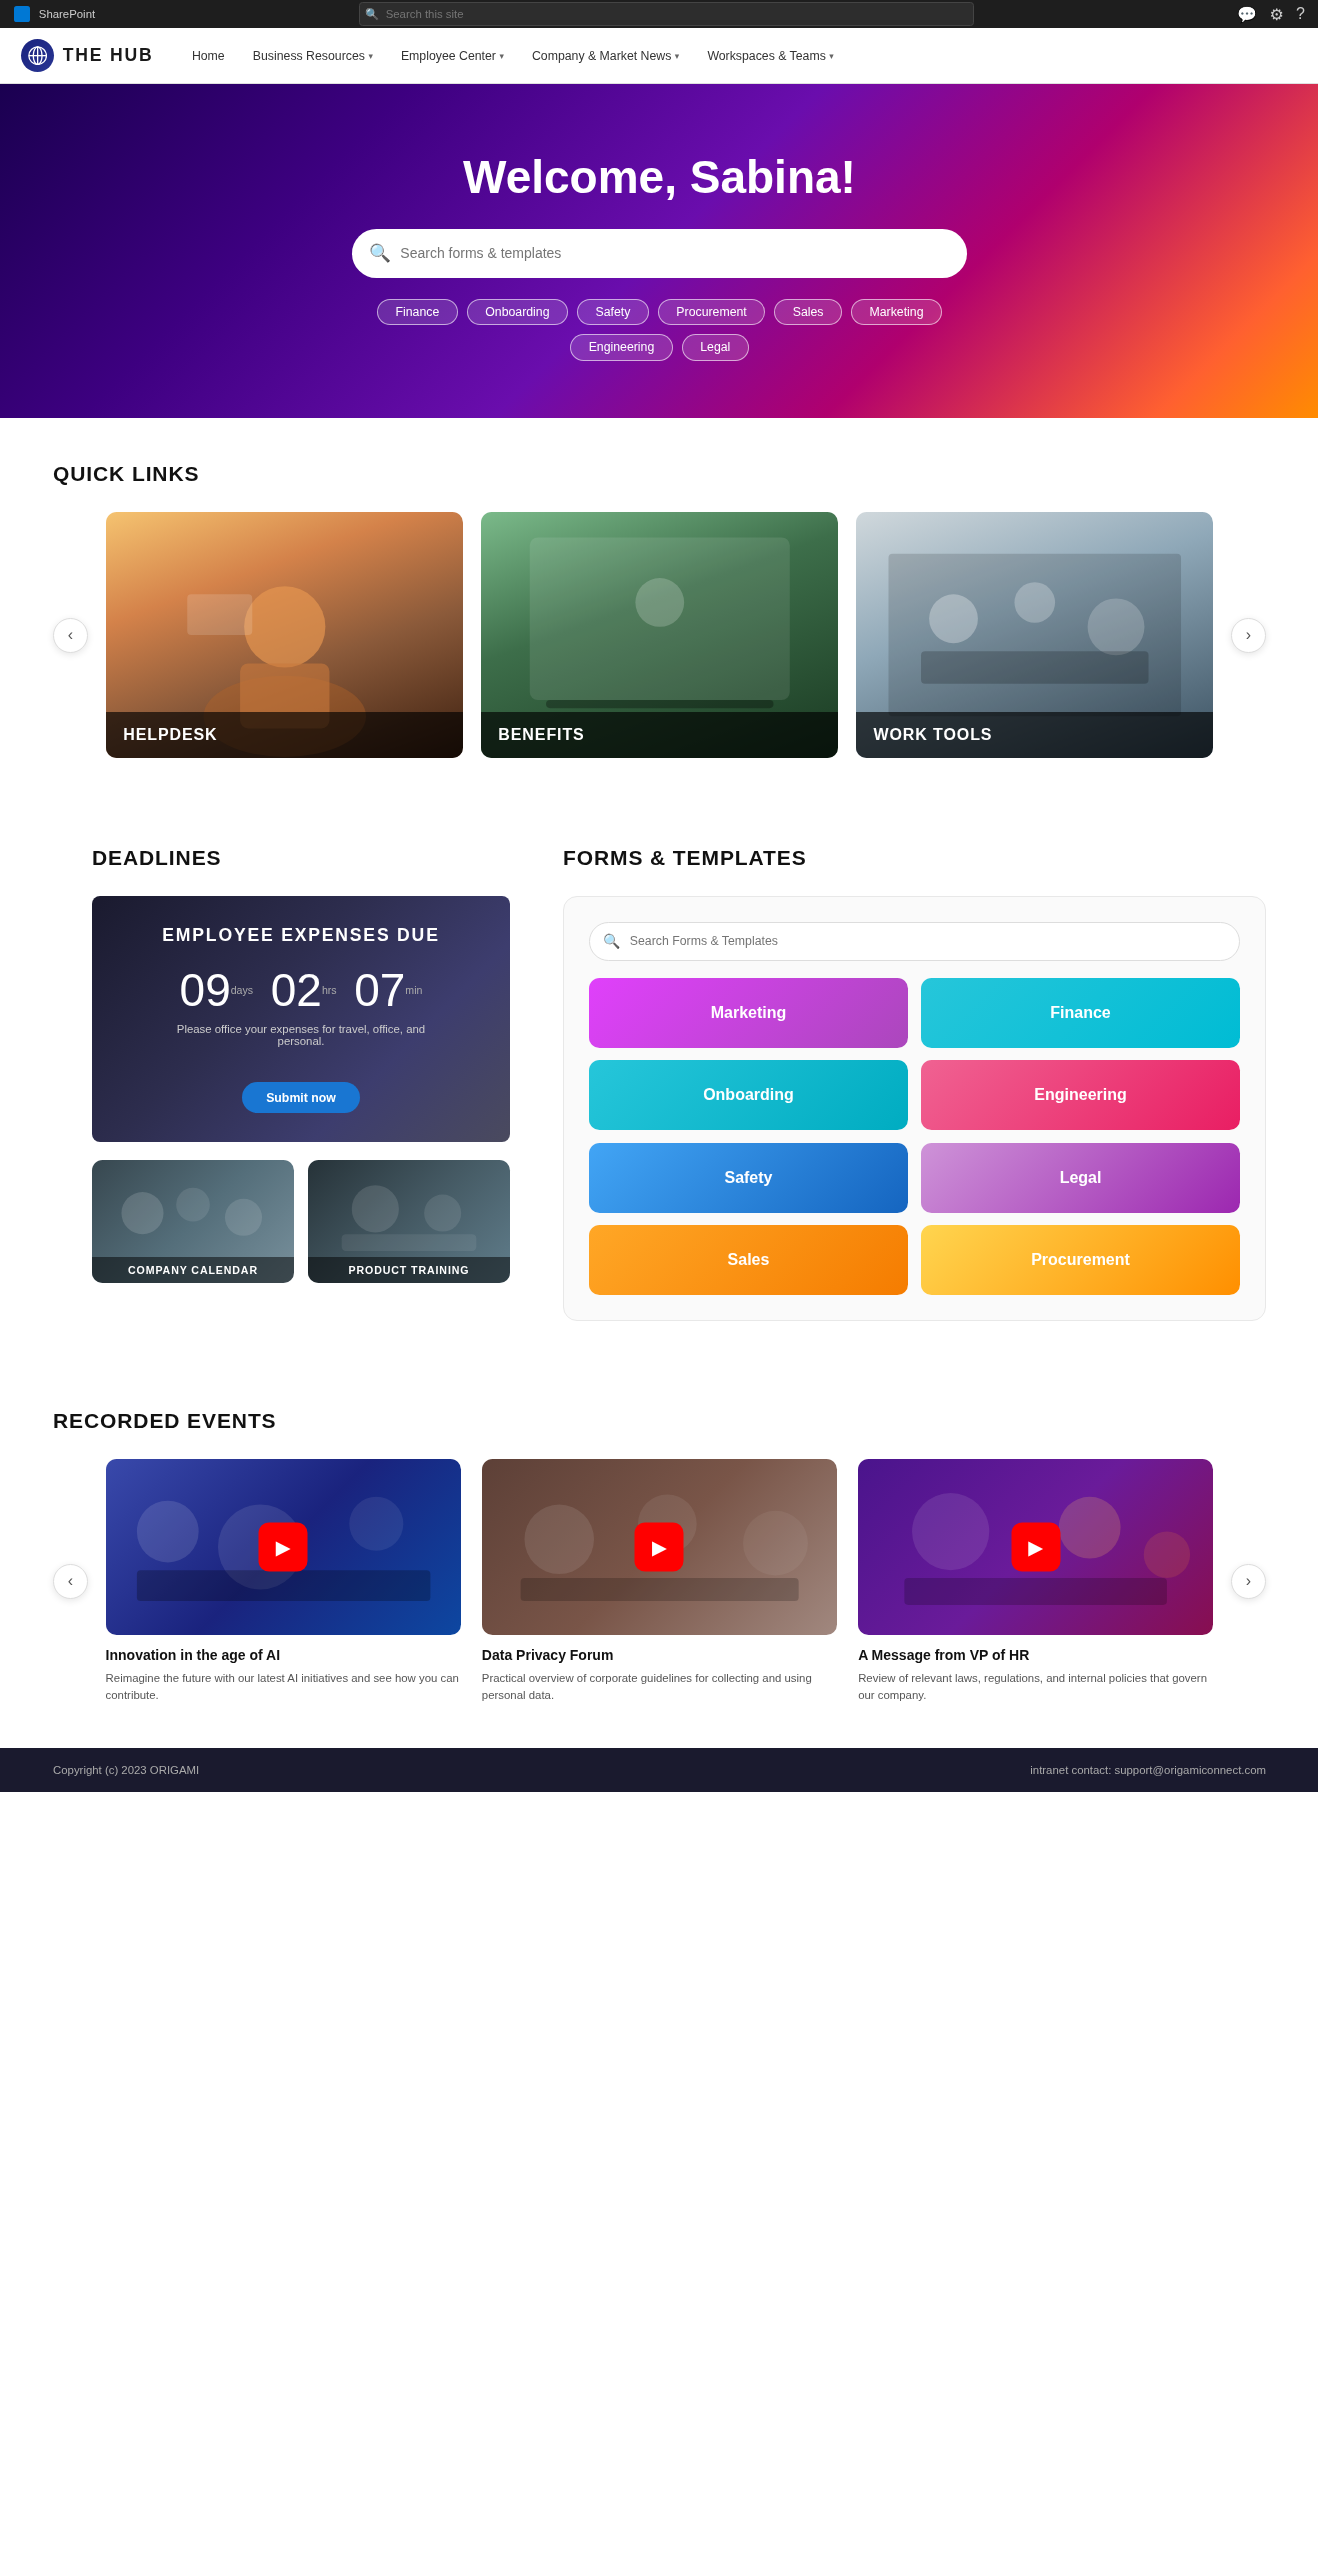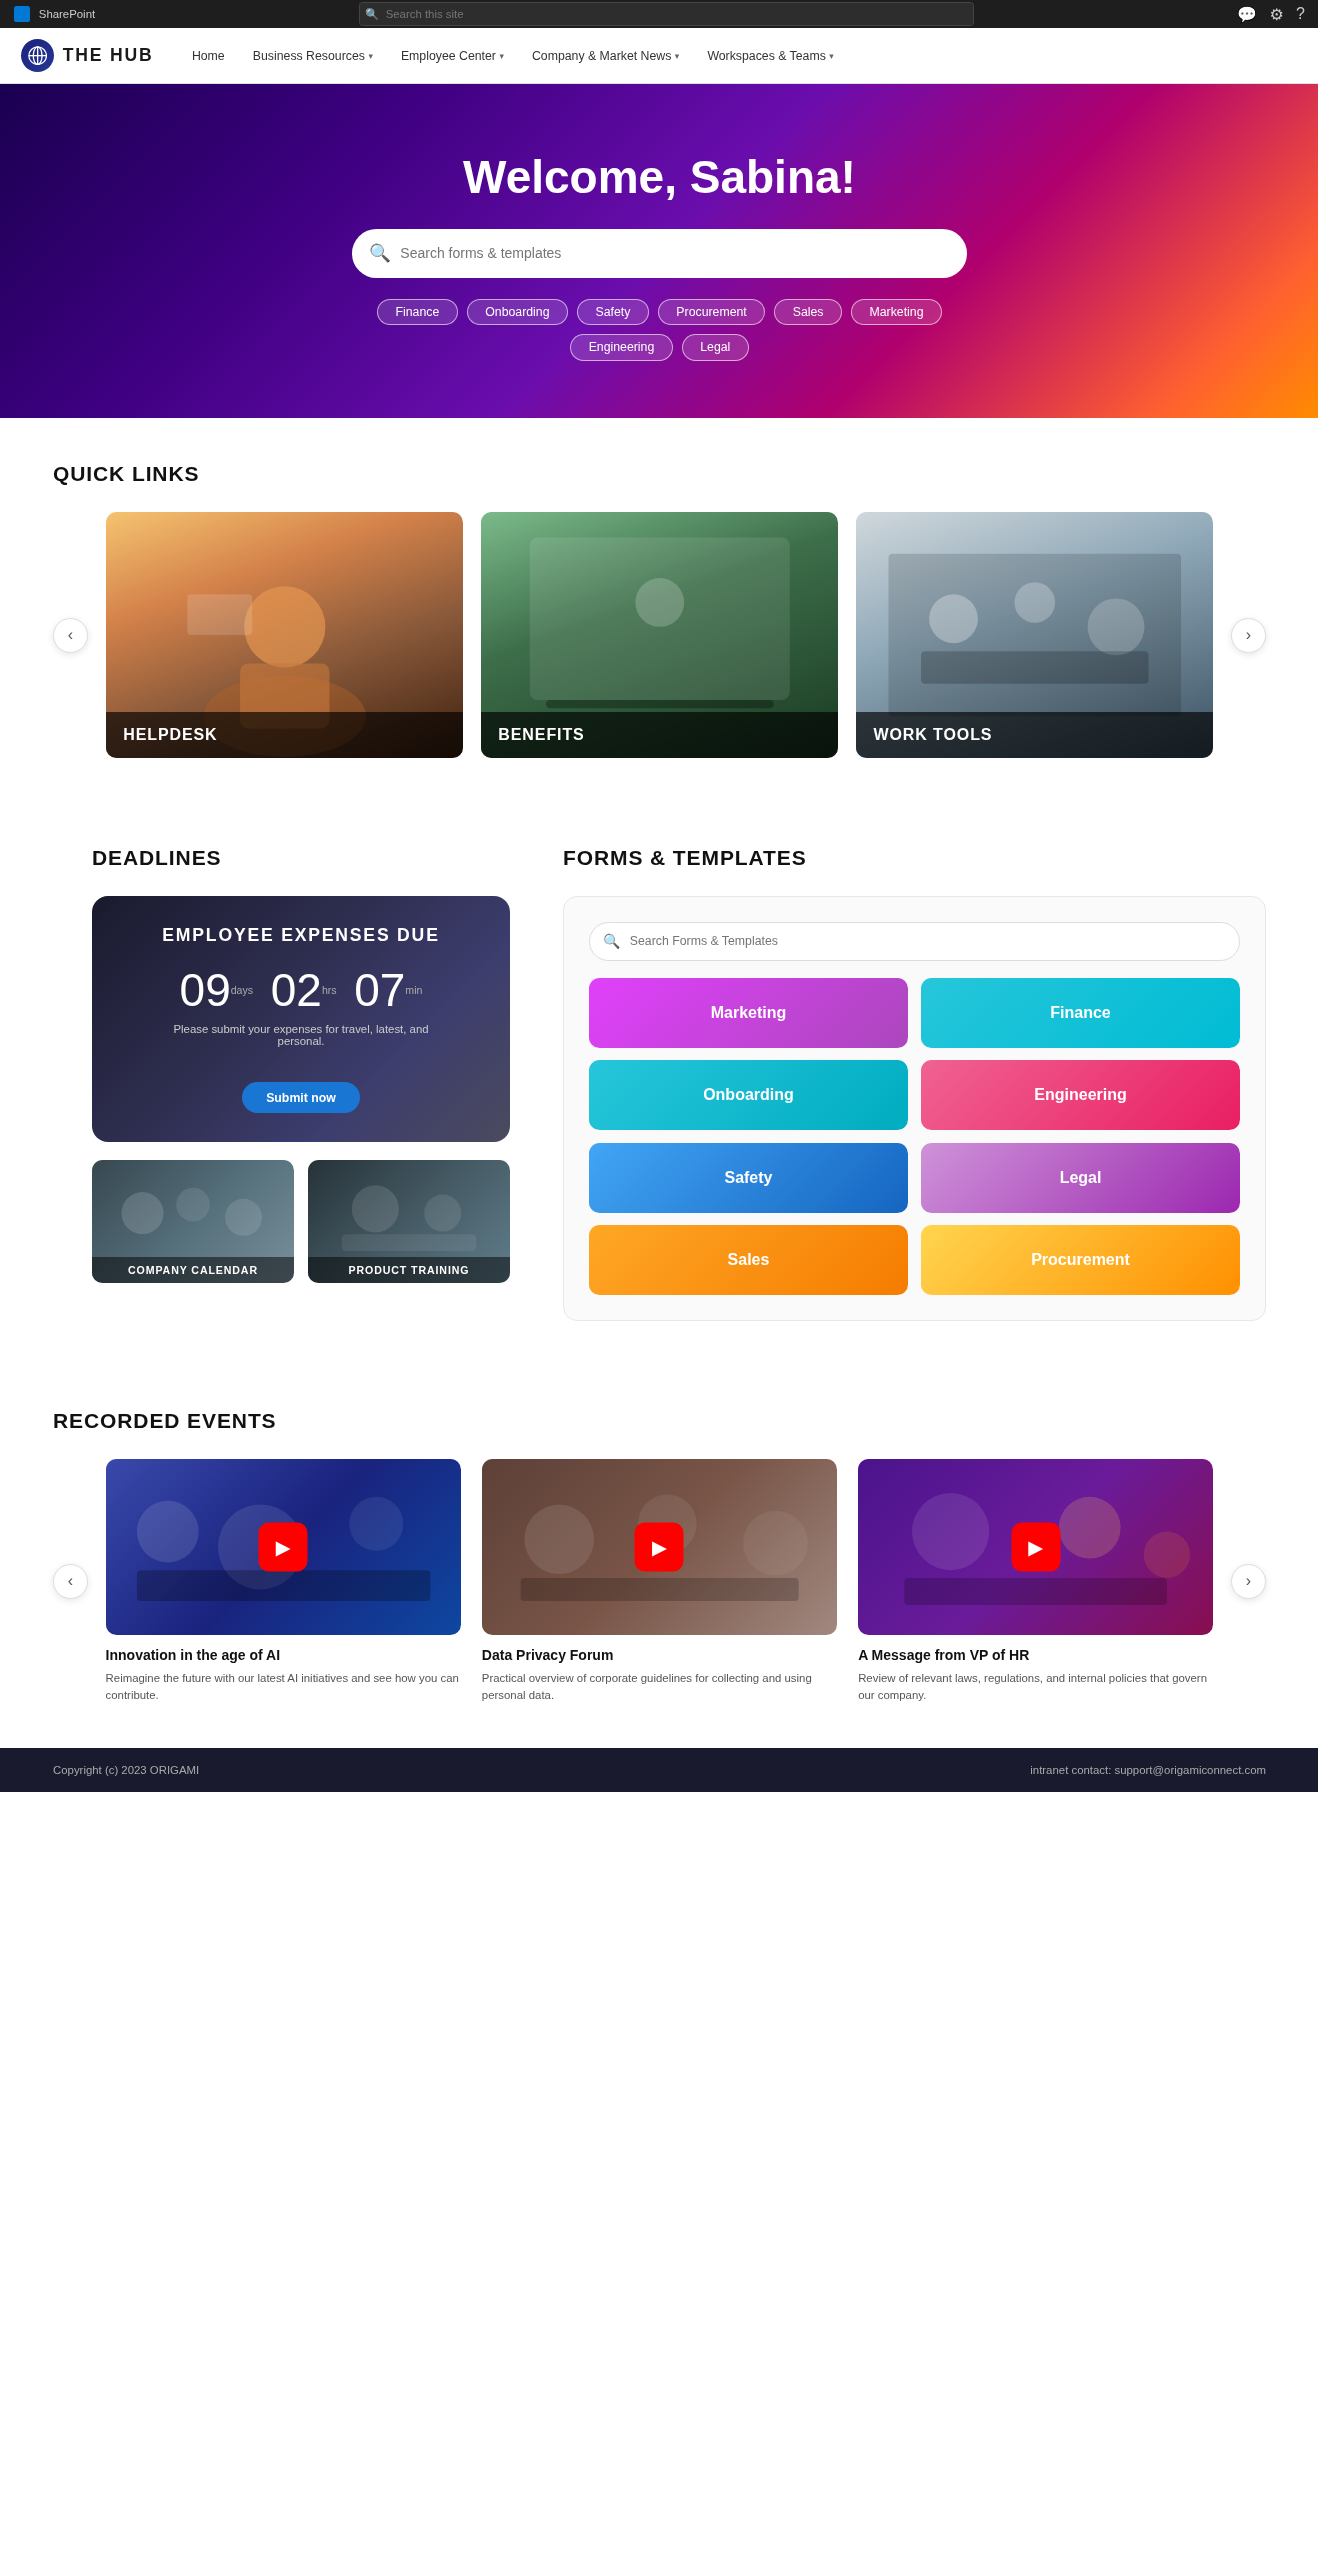--- a/index.html
+++ b/index.html
@@ -221,21 +221,21 @@
     .two-col-section {
       display: flex;
       gap: 53px;
       padding: 44px 53px;
     }
     .col-left { flex: 0 0 457px; padding-left: 39px; }
     .col-right { flex: 1; }
 
     
     .deadlines-countdown {
-      border-radius: 16px;
+      border-radius: 8px;
       overflow: hidden;
       position: relative;
       height: 246px;
       background: linear-gradient(135deg, #1a1a2e 0%, #2d2d4e 40%, #3d3d6e 70%, #4a4a5e 100%);
       display: flex;
       flex-direction: column;
       align-items: center;
       justify-content: center;
       margin-bottom: 17.6px;
     }
@@ -563,21 +563,21 @@
         </div>
         <div class="countdown-unit">
           <span class="countdown-number">02</span>
           <span class="countdown-label">hrs</span>
         </div>
         <div class="countdown-unit">
           <span class="countdown-number">07</span>
           <span class="countdown-label">min</span>
         </div>
       </div>
-      <p class="deadline-desc">Please submit your expenses for travel, latest, and personal.</p>
+      <p class="deadline-desc">Please office your expenses for travel, office, and personal.</p>
       <button class="submit-btn">Submit now</button>
     </div>
     <div class="deadline-mini-cards">
       <div class="mini-card mini-card-bg-1">
         <svg width="100%" height="100%" viewBox="0 0 240 140" style="position:absolute;top:0;left:0;">
           <circle cx="60" cy="60" r="25" fill="rgba(255,255,255,0.15)"></circle>
           <circle cx="120" cy="50" r="20" fill="rgba(255,255,255,0.1)"></circle>
           <circle cx="180" cy="65" r="22" fill="rgba(255,255,255,0.12)"></circle>
         </svg>
         <div class="mini-card-label">COMPANY CALENDAR</div>

